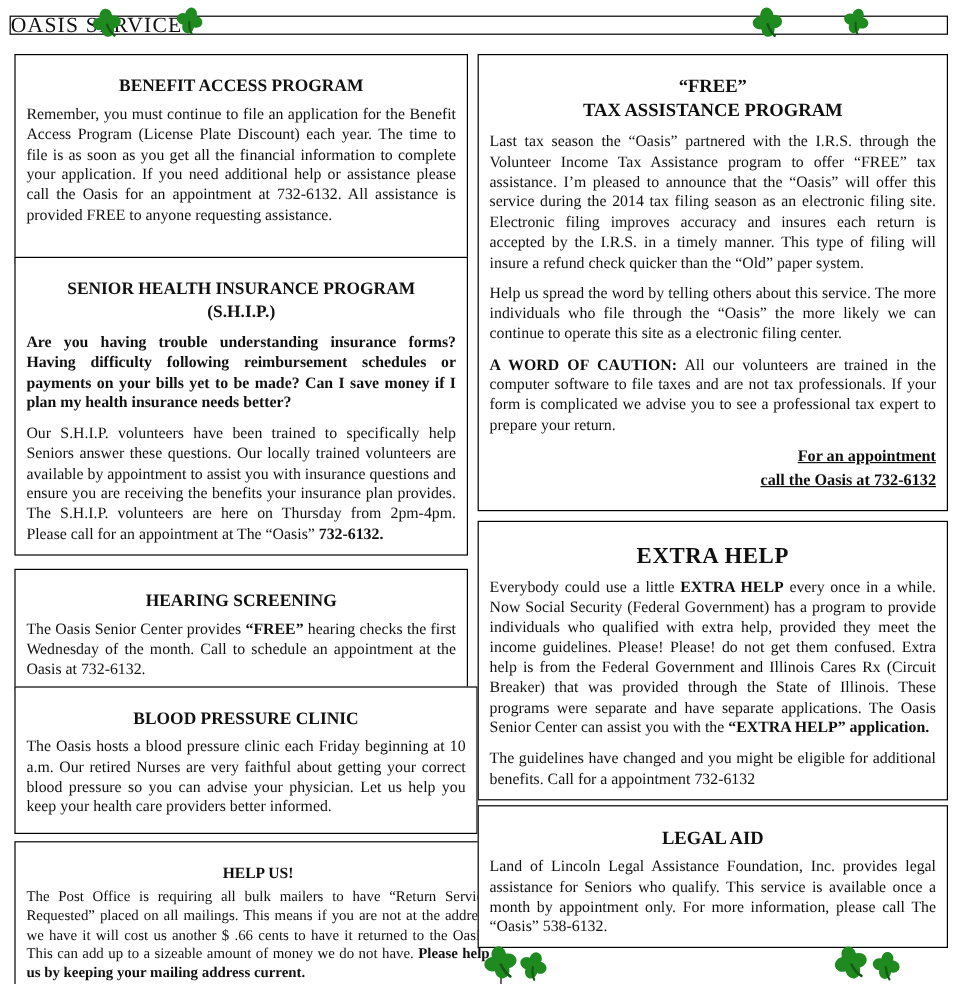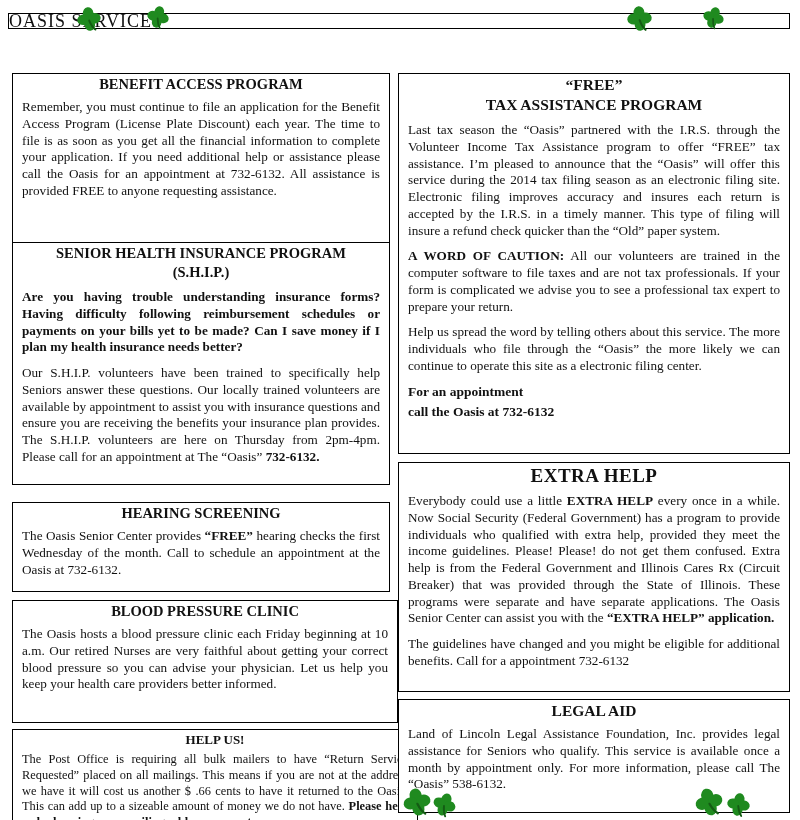--- a/index.html
+++ b/index.html
@@ -23,22 +23,21 @@
   .page-title {
     margin: 0;
     font-size: 18px;
     font-weight: 400;
     letter-spacing: 1px;
   }
   .box {
     position: absolute;
     border: 1.5px solid #000;
     background: #fff;
-    padding: 0 9px 6px 9px;
-    margin-top: 28px;
+    padding: 16px 9px 6px 9px;
   }
   .sec-title {
     margin: 2px 0 6px 0;
     text-align: center;
     font-weight: bold;
     font-size: 14.5px;
   }
   .sec-title.small { font-size: 13px; margin-bottom: 4px; }
   .sec-title.mid   { font-size: 15.5px; }
   .sec-title.big   { font-size: 19px; letter-spacing: 0.5px; }
@@ -53,23 +52,24 @@
     margin: 0 0 9px 0;
     font-size: 13.2px;
     line-height: 1.27;
     text-align: justify;
   }
   .body:last-child { margin-bottom: 2px; }
   .body.smaller { font-size: 12.4px; }
   .body b { font-weight: bold; }
   .cta {
     margin: 4px 0 8px 0;
-    text-align: left;
+    text-align: right;
     font-weight: bold;
     font-size: 13.5px;
+    text-decoration: underline;
   }
   .cta.first { margin-top: 8px; margin-bottom: 2px; }
   .clover {
     position: absolute;
     display: inline-block;
   }
   .clover svg { display: block; }
   .leaf { fill: #1f8a1f; }
   .stem { stroke: #145c14; stroke-width: 2.4; fill: none; stroke-linecap: round; }
 </style>
@@ -143,22 +143,22 @@
 
   <section class="box" style="left:12px;top:701px;width:406px;min-height:117px">
     <h2 class="sec-title small">HELP US!</h2>
     <p class="body smaller"><span>The Post Office is requiring all bulk mailers to have “Return Service Requested” placed on all mailings. This means if you are not at the address we have it will cost us another $ .66 cents to have it returned to the Oasis. This can add up to a sizeable amount of money we do not have. </span><b>Please help us by keeping your mailing address current.</b></p>
   </section>
 
   <section class="box" style="left:398px;top:45px;width:392px;min-height:381px">
     <h2 class="sec-title mid stacked">“FREE”</h2>
     <p class="sec-subtitle" style="font-size:15.5px">TAX ASSISTANCE PROGRAM</p>
     <p class="body"><span>Last tax season the “Oasis” partnered with the I.R.S. through the Volunteer Income Tax Assistance program to offer “FREE” tax assistance. I’m pleased to announce that the “Oasis” will offer this service during the 2014 tax filing season as an electronic filing site. Electronic filing improves accuracy and insures each return is accepted by the I.R.S. in a timely manner. This type of filing will insure a refund check quicker than the “Old” paper system.</span></p>
+    <p class="body"><span>Help us spread the word by telling others about this service. The more individuals who file through the “Oasis” the more likely we can continue to operate this site as a electronic filing center.</span></p>
     <p class="body"><b>A WORD OF CAUTION:</b><span> All our volunteers are trained in the computer software to file taxes and are not tax professionals. If your form is complicated we advise you to see a professional tax expert to prepare your return.</span></p>
-    <p class="body"><span>Help us spread the word by telling others about this service. The more individuals who file through the “Oasis” the more likely we can continue to operate this site as a electronic filing center.</span></p>
     <p class="cta first">For an appointment</p>
     <p class="cta">call the Oasis at 732-6132</p>
   </section>
 
   <section class="box" style="left:398px;top:434px;width:392px;min-height:230px">
     <h2 class="sec-title big">EXTRA HELP</h2>
     <p class="body"><span>Everybody could use a little </span><b>EXTRA HELP</b><span> every once in a while. Now Social Security (Federal Government) has a program to provide individuals who qualified with extra help, provided they meet the income guidelines. Please! Please! do not get them confused. Extra help is from the Federal Government and Illinois Cares Rx (Circuit Breaker) that was provided through the State of Illinois. These programs were separate and have separate applications. The Oasis Senior Center can assist you with the </span><b>“EXTRA HELP” application.</b></p>
     <p class="body"><span>The guidelines have changed and you might be eligible for additional benefits. Call for a appointment 732-6132</span></p>
   </section>
 

